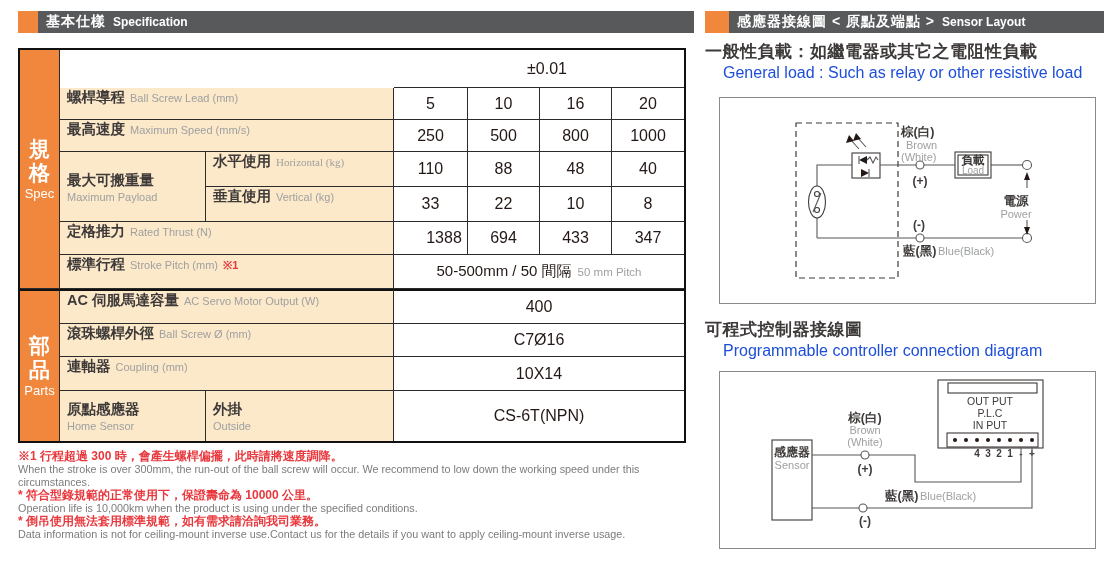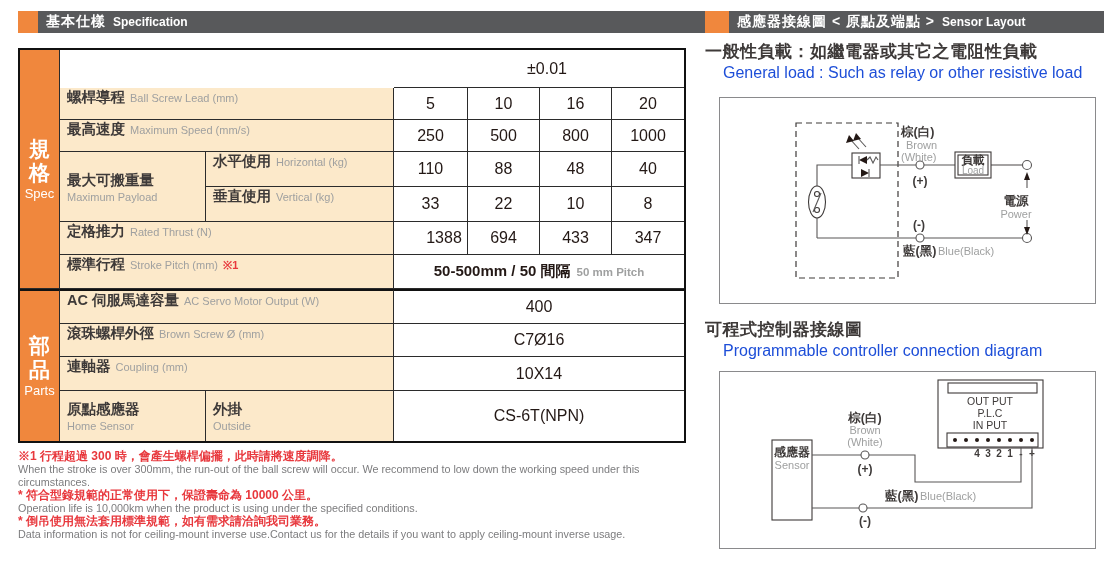--- a/index.html
+++ b/index.html
@@ -54,21 +54,21 @@
   .blk{fill:#231815;stroke:none;}
   .t-zh{font-size:12.5px;font-weight:bold;fill:#3e3a39;}
   .t-en{font-size:11px;fill:#9fa0a0;}
   .t-sign{font-size:12px;font-weight:bold;fill:#3e3a39;}
   .t-plc{font-size:10.5px;fill:#3e3a39;}
   .t-term{font-size:10px;fill:#3e3a39;font-weight:bold;}
 </style>
 </head>
 <body>
 
-<div class="secbar" style="left:18px;top:11px;width:759px;">
+<div class="secbar" style="left:18px;top:11px;width:676px;">
   <div class="sq"></div>
   <div class="bar">
     <span class="zh">基本仕樣</span>
     <span class="en">Specification</span>
   </div>
 </div>
 
 <div class="spec-table">
 
   <div class="cell bandcell" style="grid-column:1;grid-row:1/8;">
@@ -97,21 +97,21 @@
   </div>
   <div class="cell valuecell" style="grid-column:4;grid-row:3;">250</div>
   <div class="cell valuecell" style="grid-column:5;grid-row:3;">500</div>
   <div class="cell valuecell" style="grid-column:6;grid-row:3;">800</div>
   <div class="cell valuecell lastcol" style="grid-column:7;grid-row:3;">1000</div>
 
   <div class="cell labelcell stacked" style="grid-column:2;grid-row:4/6;">
     <span class="zh-label">最大可搬重量</span>
     <span class="en-label">Maximum Payload</span>
   </div>
-  <div class="cell labelcell" style="grid-column:3;grid-row:4;">
+  <div class="cell labelcell" style="grid-column:3;grid-row:4;font-family:Liberation Serif, serif;">
     <span class="zh-label">水平使用</span>
     <span class="en-label">Horizontal (kg)</span>
   </div>
   <div class="cell valuecell" style="grid-column:4;grid-row:4;">110</div>
   <div class="cell valuecell" style="grid-column:5;grid-row:4;">88</div>
   <div class="cell valuecell" style="grid-column:6;grid-row:4;">48</div>
   <div class="cell valuecell lastcol" style="grid-column:7;grid-row:4;">40</div>
   <div class="cell labelcell" style="grid-column:3;grid-row:5;">
     <span class="zh-label">垂直使用</span>
     <span class="en-label">Vertical (kg)</span>
@@ -128,34 +128,34 @@
   <div class="cell valuecell" style="grid-column:4;grid-row:6;padding-left:27px;">1388</div>
   <div class="cell valuecell" style="grid-column:5;grid-row:6;">694</div>
   <div class="cell valuecell" style="grid-column:6;grid-row:6;">433</div>
   <div class="cell valuecell lastcol" style="grid-column:7;grid-row:6;">347</div>
 
   <div class="cell labelcell" style="grid-column:2/4;grid-row:7;">
     <span class="zh-label">標準行程</span>
     <span class="en-label">Stroke Pitch (mm)</span>
     <span class="note-ref">※1</span>
   </div>
-  <div class="cell valuecell lastcol" style="grid-column:4/8;grid-row:7;font-size:15px;font-weight:bold;">
+  <div class="cell valuecell lastcol" style="grid-column:4/8;grid-row:7;font-size:15px;">
     <span>50-500mm / 50 間隔</span>
     <span class="sub">50 mm Pitch</span>
   </div>
 
   <div class="cell labelcell thick-top" style="grid-column:2/4;grid-row:8;">
     <span class="zh-label">AC 伺服馬達容量</span>
     <span class="en-label">AC Servo Motor Output (W)</span>
   </div>
   <div class="cell valuecell thick-top lastcol" style="grid-column:4/8;grid-row:8;">400</div>
 
   <div class="cell labelcell" style="grid-column:2/4;grid-row:9;">
     <span class="zh-label">滾珠螺桿外徑</span>
-    <span class="en-label">Brown Screw Ø (mm)</span>
+    <span class="en-label">Ball Screw Ø (mm)</span>
   </div>
   <div class="cell valuecell lastcol" style="grid-column:4/8;grid-row:9;">C7Ø16</div>
 
   <div class="cell labelcell" style="grid-column:2/4;grid-row:10;">
     <span class="zh-label">連軸器</span>
     <span class="en-label">Coupling (mm)</span>
   </div>
   <div class="cell valuecell lastcol" style="grid-column:4/8;grid-row:10;">10X14</div>
 
   <div class="cell labelcell stacked lastrow" style="grid-column:2;grid-row:11;">

